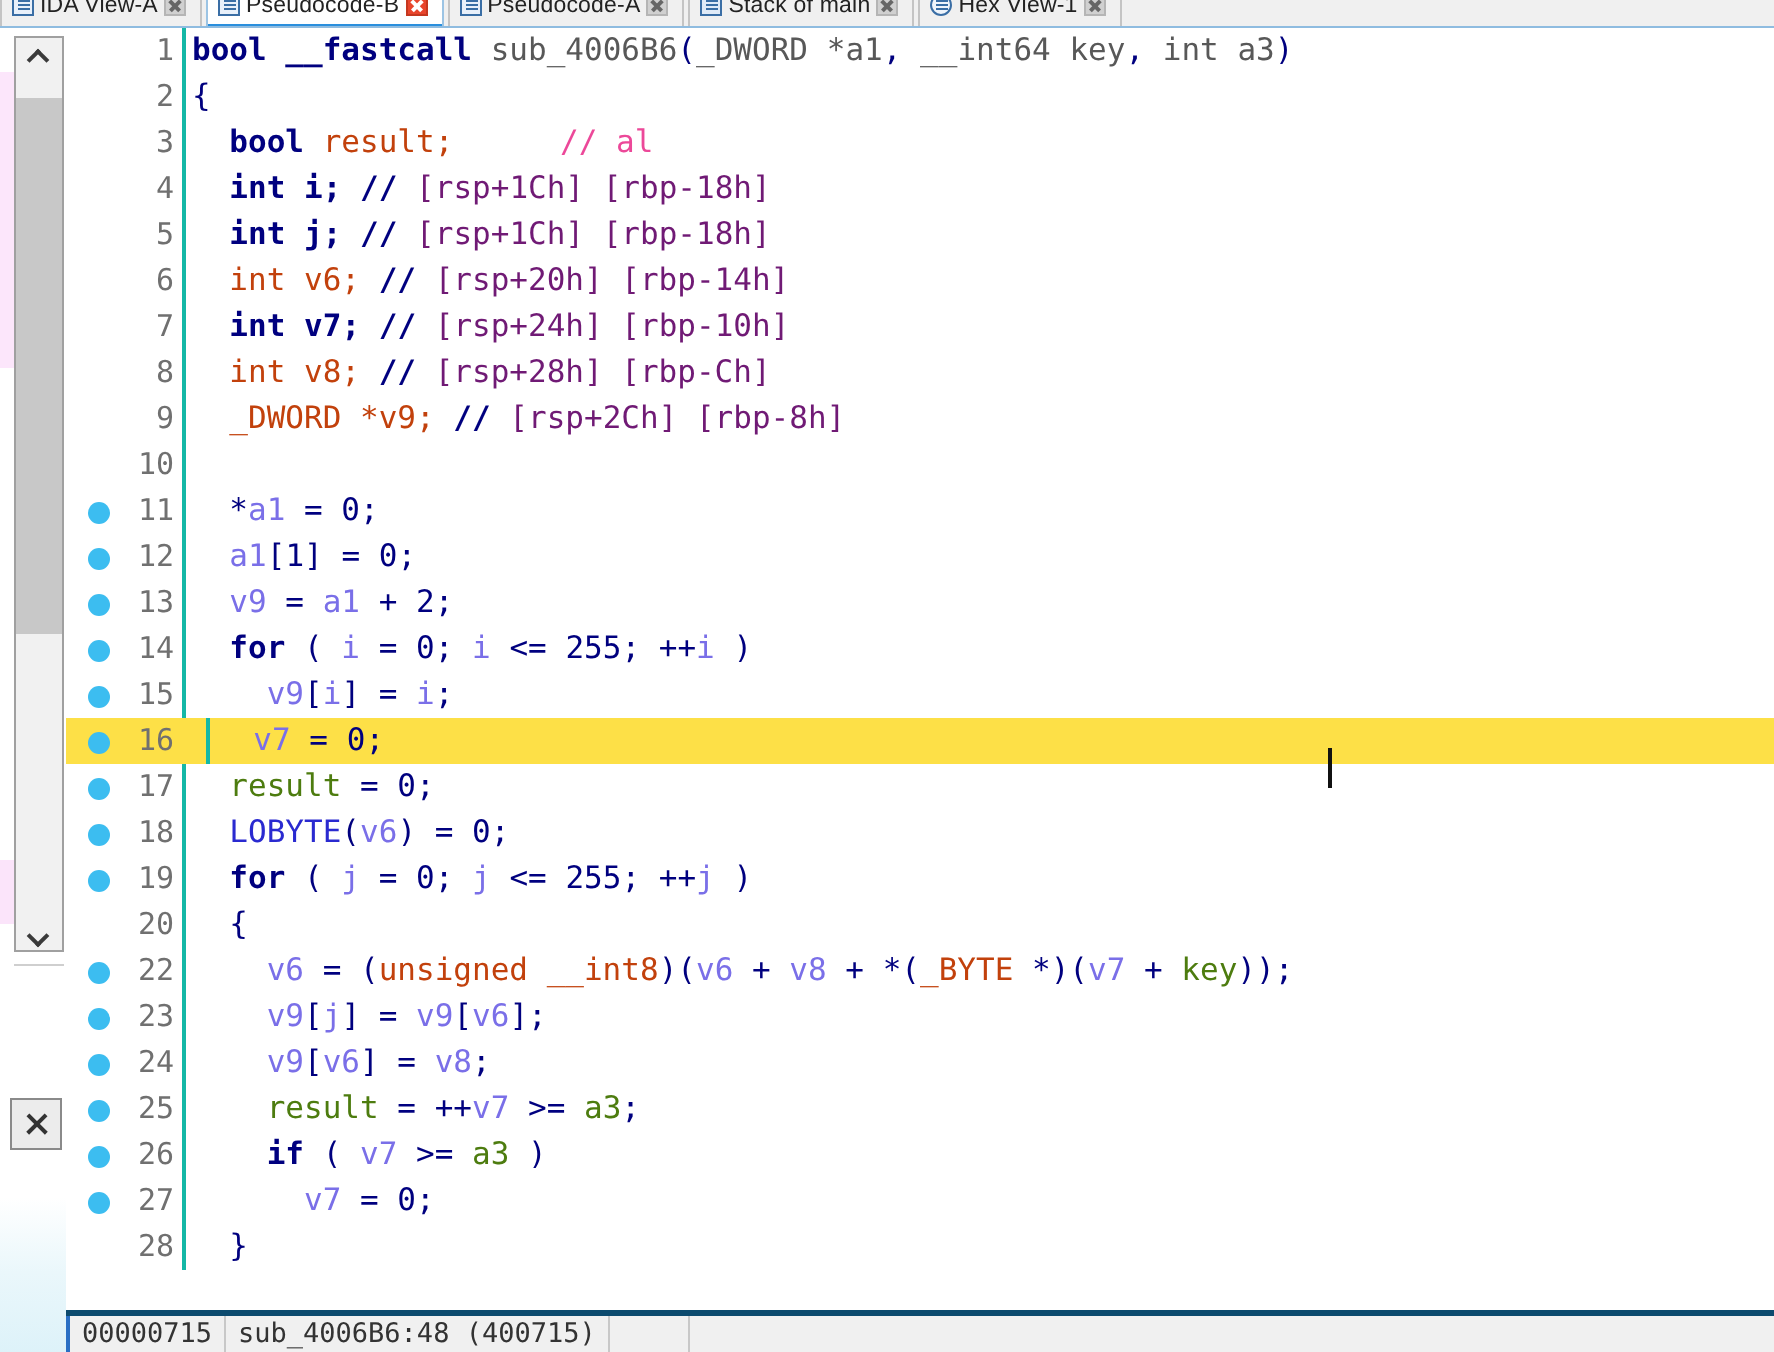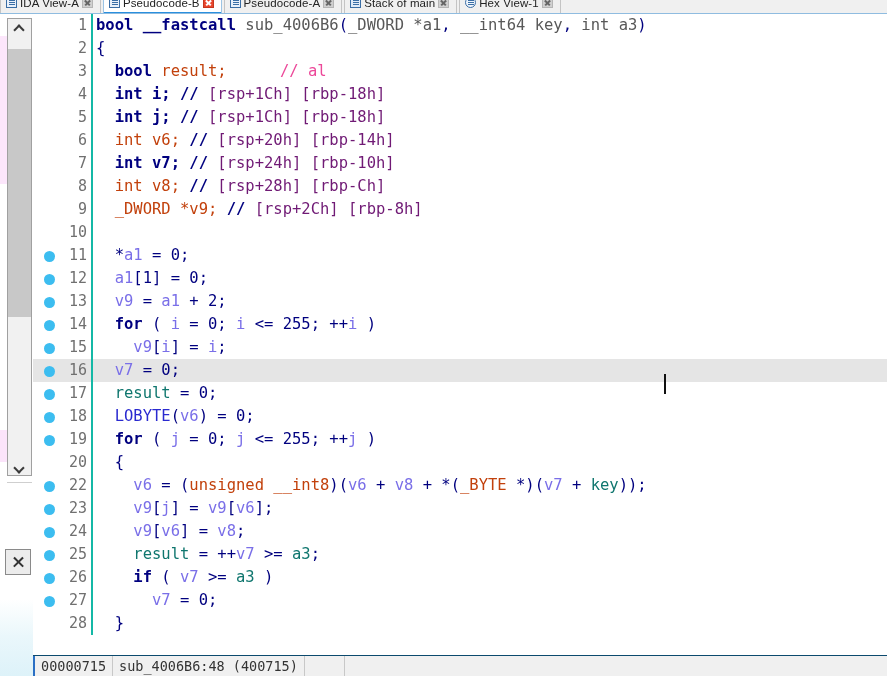--- a/index.html
+++ b/index.html
@@ -134,21 +134,21 @@
   }
   .rowwrap { position: absolute; left: 0; top: 0; width: 854px; }
   .row {
     position: relative;
     height: 23px; line-height: 23px;
     display: flex; align-items: stretch;
     font-family: "DejaVu Sans Mono", "Liberation Mono", monospace;
     font-size: 15.5px;
     white-space: pre;
   }
-  .row.hl { background: #e5e5e5; }
+  .row.hl { background: #fde047; gap: 12px; }
   .row .bp {
     position: absolute; left: 11px; top: 7px;
     width: 11px; height: 11px; border-radius: 50%;
     background: #3cbdf0;
   }
   .row .ln {
     width: 58px; flex: 0 0 58px;
     text-align: right;
     padding-right: 4px;
     color: #707070;
@@ -164,33 +164,33 @@
   .caret {
     position: absolute; left: 631px; top: 360px;
     width: 2px; height: 20px; background: #111;
   }
 
   
   .kw   { color: #00007f; font-weight: bold; }   
   .typ  { color: #c2410c; }                      
   .typb { color: #00007f; font-weight: bold; }   
   .var  { color: #7a6fe8; }                      
-  .varh { color: #0f766e; }                      
+  .varh { color: #4d7c0f; }                      
   .num  { color: #00007f; }                      
   .punc { color: #00007f; }                      
   .fn   { color: #2a2ad0; }                      
   .cmt  { color: #ec4899; margin-left: 44px; }                      
   .cmtb { color: #701a75; text-align: center; }                      
   .plain{ color: #585858; }
 
   
   .statusbar {
     position: absolute; left: 33px; top: 655px; width: 854px; height: 21px;
     background: #f0f0f0;
-    border-top: 1px solid #0c4a6e;
+    border-top: 3px solid #0c4a6e;
     display: flex; align-items: center;
     font-family: "DejaVu Sans Mono", "Liberation Mono", monospace;
     font-size: 13.5px;
     color: #333;
     overflow: hidden;
   }
   .sb-cell {
     padding: 0 6px; height: 21px; line-height: 21px;
     border-right: 1px solid #c8c8c8;
     white-space: nowrap;

